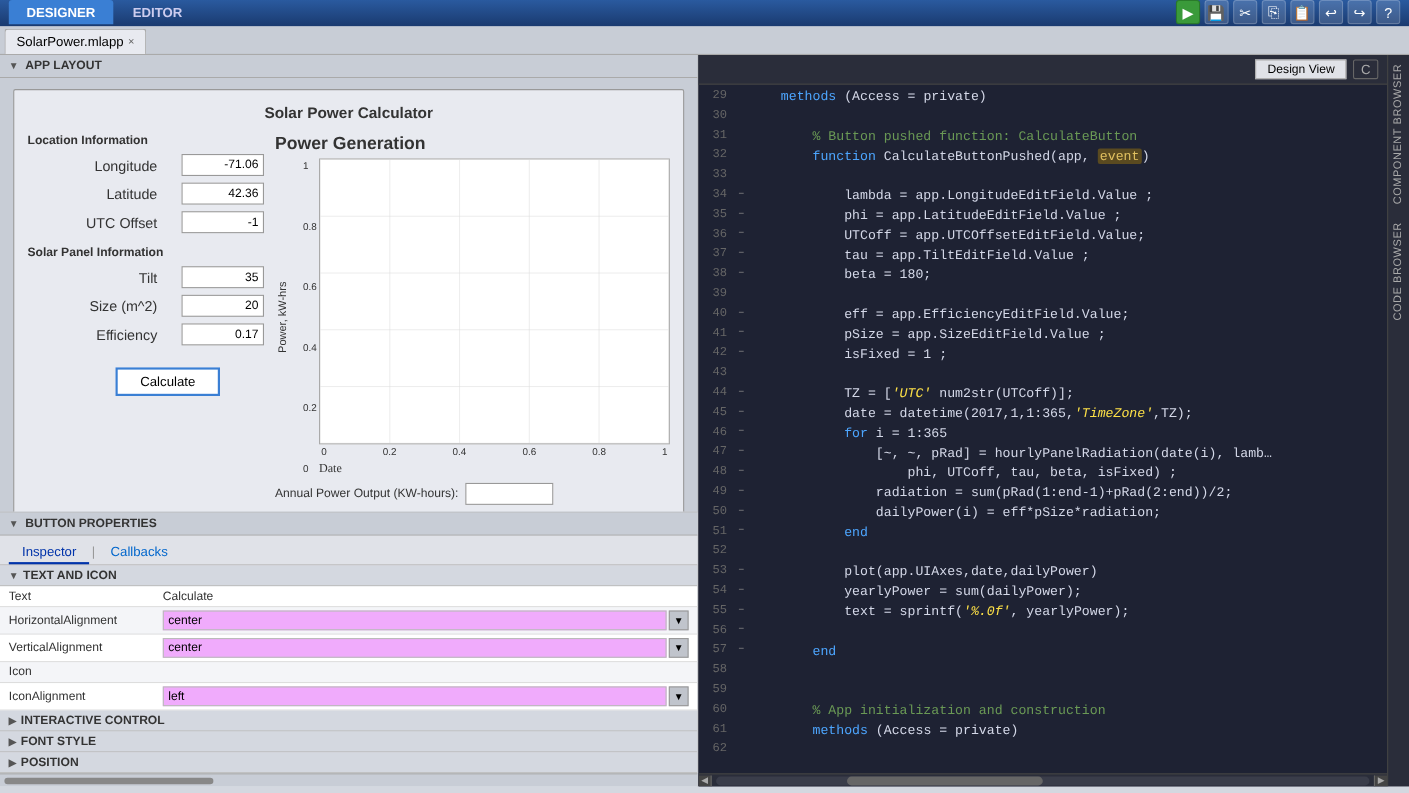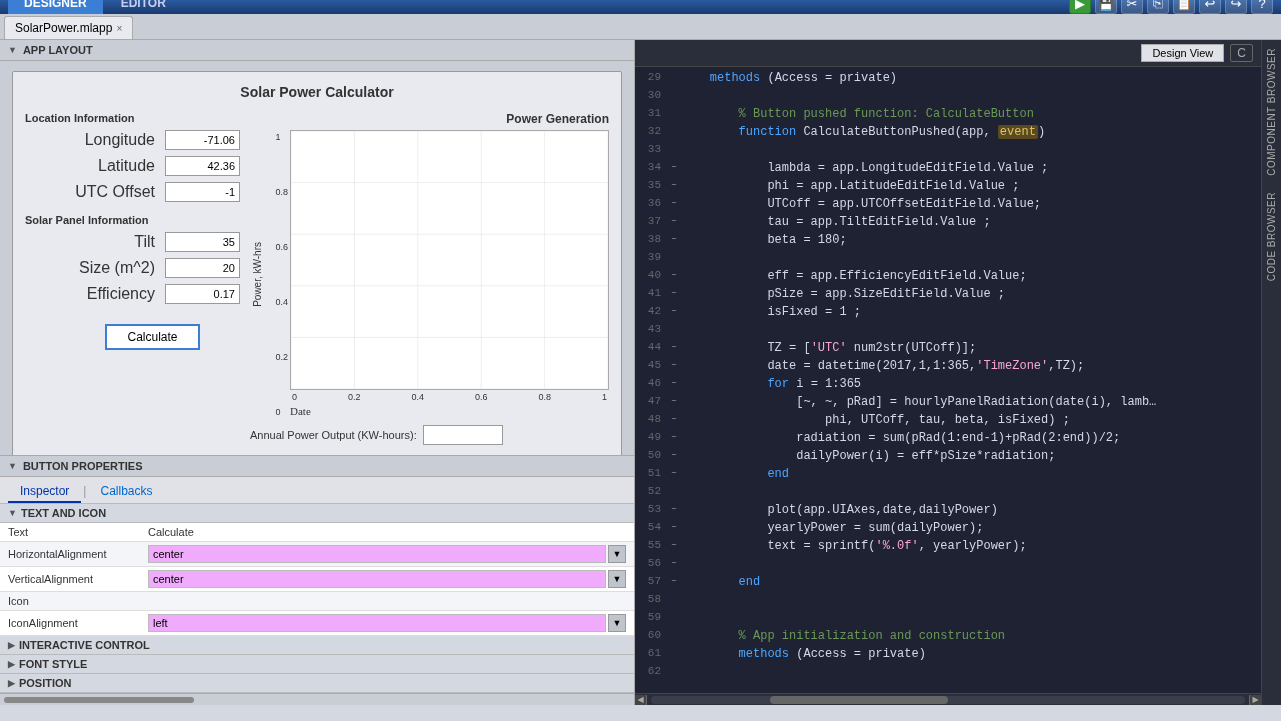--- a/index.html
+++ b/index.html
@@ -1,23 +1,23 @@
 <!DOCTYPE html>
 <html><head>
   <meta charset="utf-8">
   <style>
     * { box-sizing: border-box; margin: 0; padding: 0; }
     body { font-family: 'Segoe UI', Arial, sans-serif; font-size: 12px; background: #d4d8e0; overflow: hidden; }
 
     
     .top-toolbar {
       display: flex;
-      align-items: flex-end;
+      align-items: flex-start;
       background: linear-gradient(to bottom, #2a5a9f, #1a3a6f);
-      height: 14px;
+      height: 24px;
       padding: 0 8px;
       gap: 2px;
     }
     .toolbar-tab {
       padding: 4px 16px;
       font-size: 12px;
       font-weight: bold;
       cursor: pointer;
       border: none;
       border-radius: 3px 3px 0 0;
@@ -136,23 +136,23 @@
       color: #333;
       margin-bottom: 6px;
     }
     .field-row {
       display: flex;
       align-items: center;
       margin-bottom: 6px;
     }
     .field-label {
       flex: 1;
-      font-size: 16px;
+      font-size: 13px;
       text-align: right;
-      padding-right: 10px;
+      padding-right: 22px;
       color: #333;
     }
     .field-input {
       width: 75px;
       height: 20px;
       border: 1px solid #999;
       background: white;
       font-size: 11px;
       text-align: right;
       padding: 0 4px;
@@ -166,22 +166,22 @@
       font-size: 12px;
       cursor: pointer;
       font-weight: normal;
     }
 
     
     .chart-area {
       flex: 1;
     }
     .chart-title {
-      text-align: right;
-      font-size: 12px;
+      text-align: left;
+      font-size: 16px;
       font-weight: bold;
       color: #333;
       margin-bottom: 4px;
     }
     .chart-wrapper {
       position: relative;
       height: 260px;
       border: 1px solid #aaa;
       background: white;
     }
@@ -375,21 +375,21 @@
       color: #666;
       font-size: 10px;
       flex-shrink: 0;
     }
     .line-content {
       flex: 1;
       white-space: pre;
       color: #d4d8e8;
     }
     .kw-blue { color: #4da6ff; }
-    .kw-string { color: #f9a8d4; }
+    .kw-string { color: #fde047; font-style: italic; }
     .kw-comment { color: #6a9955; }
     .kw-highlight { background: #5a4a20; color: #e0c060; padding: 0 2px; border-radius: 2px; }
     .kw-normal { color: #d4d8e8; }
 
     
     .right-side-tabs {
       width: 20px;
       background: #2a2d3a;
       display: flex;
       flex-direction: column;

